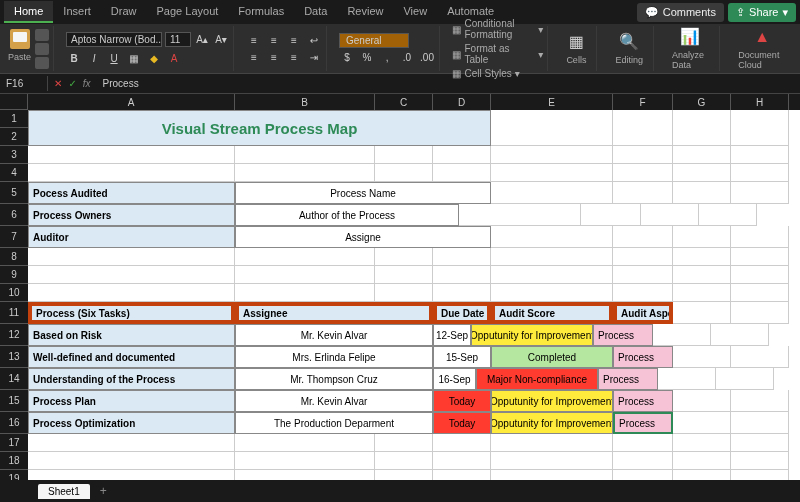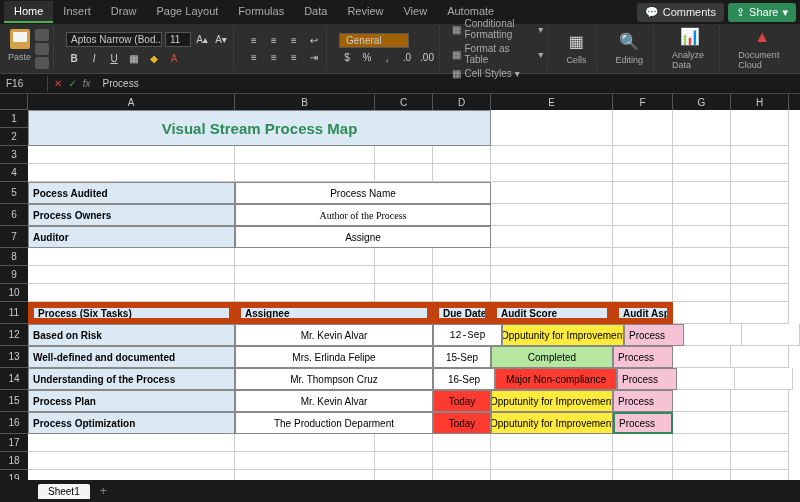--- a/index.html
+++ b/index.html
@@ -43,21 +43,21 @@
 .rowhdr{position:absolute;top:16px;left:0;width:28px;background:#1a1a1a;color:#ccc;font-size:10px}
 .rh{border-bottom:1px solid #555;display:flex;align-items:center;justify-content:center;height:18px}
 .rh.tall{height:22px}
 .cells{position:absolute;top:16px;left:28px;right:0;color:#000;font-size:10px}
 .crow{display:flex;height:18px}
 .crow.tall{height:22px}
 .cell{border-right:1px solid #ccc;border-bottom:1px solid #ccc;padding:2px 4px;overflow:hidden;white-space:nowrap;display:flex;align-items:center}
 .title-cell{background:#dbe9f4;color:#2e8b57;font-weight:bold;font-size:15px;justify-content:center;border:1px solid #888}
 .hdr-cell{background:#dbe9f4;font-weight:bold;border:1px solid #888}
 .info-val{justify-content:center;border:1px solid #888}
-.thead{background:#dbe9f4;font-weight:bold;border:6px solid #c2410c}
+.thead{background:#dbe9f4;font-weight:bold;border:4px solid #c2410c}
 .yellow{background:#ffeb3b}
 .green{background:#b6e7a0}
 .red{background:#ff3b30;color:#000}
 .pink{background:#f5c2d6}
 .firstcol{border:1px solid #888}
 .bcell{border:1px solid #888;justify-content:center}
 .sel{border:2px solid #2e8b57!important}
 .footer{position:absolute;bottom:0;left:0;right:0;height:22px;background:#1a1a1a;display:flex;align-items:center;padding:0 8px}
 .sheet-tabs{display:flex;align-items:center;gap:2px;margin-left:30px}
 .st{background:#f5f5f5;color:#000;padding:2px 10px;font-size:10px;border-radius:2px 2px 0 0}
@@ -255,21 +255,21 @@
       <div class="crow tall">
         <div class="cell hdr-cell" style="width: 207px;">Pocess Audited</div>
         <div class="cell info-val" style="width: 256px;">Process Name</div>
         <div class="cell" style="width: 122px;"></div>
         <div class="cell" style="width: 60px;"></div>
         <div class="cell" style="width: 58px;"></div>
         <div class="cell" style="width: 58px;"></div>
       </div>
       <div class="crow tall">
         <div class="cell hdr-cell" style="width: 207px;">Process Owners</div>
-        <div class="cell info-val" style="width: 256px; font-family: Liberation Serif, serif;">Author of the Process</div>
+        <div class="cell info-val" style="width: 224px;">Author of the Process</div>
         <div class="cell" style="width: 122px;"></div>
         <div class="cell" style="width: 60px;"></div>
         <div class="cell" style="width: 58px;"></div>
         <div class="cell" style="width: 58px;"></div>
       </div>
       <div class="crow tall">
         <div class="cell hdr-cell" style="width: 207px;">Auditor</div>
         <div class="cell info-val" style="width: 256px;">Assigne</div>
         <div class="cell" style="width: 122px;"></div>
         <div class="cell" style="width: 60px;"></div>
@@ -311,39 +311,39 @@
         <div class="cell thead" style="width: 198px;">Assignee</div>
         <div class="cell thead" style="width: 58px;">Due Date</div>
         <div class="cell thead" style="width: 122px;">Audit Score</div>
         <div class="cell thead" style="width: 60px;">Audit Aspect</div>
         <div class="cell" style="width: 58px;"></div>
         <div class="cell" style="width: 58px;"></div>
       </div>
       <div class="crow tall">
         <div class="cell firstcol hdr-cell" style="width: 207px;">Based on Risk</div>
         <div class="cell bcell" style="width: 198px;">Mr. Kevin Alvar</div>
-        <div class="cell bcell " style="width: 69px; font-family: Liberation Mono, monospace;">12-Sep</div>
+        <div class="cell bcell " style="width: 38px;">12-Sep</div>
         <div class="cell bcell yellow" style="width: 122px;">Opputunity for Improvement</div>
         <div class="cell bcell pink" style="width: 60px; justify-content: flex-start;">Process</div>
         <div class="cell" style="width: 58px;"></div>
         <div class="cell" style="width: 58px;"></div>
       </div>
       <div class="crow tall">
         <div class="cell firstcol hdr-cell" style="width: 207px;">Well-defined and documented</div>
         <div class="cell bcell" style="width: 198px;">Mrs. Erlinda Felipe</div>
         <div class="cell bcell " style="width: 58px;">15-Sep</div>
         <div class="cell bcell green" style="width: 122px;">Completed</div>
         <div class="cell bcell pink" style="width: 60px; justify-content: flex-start;">Process</div>
         <div class="cell" style="width: 58px;"></div>
         <div class="cell" style="width: 58px;"></div>
       </div>
       <div class="crow tall">
         <div class="cell firstcol hdr-cell" style="width: 207px;">Understanding of the Process</div>
         <div class="cell bcell" style="width: 198px;">Mr. Thompson Cruz</div>
-        <div class="cell bcell " style="width: 62px;">16-Sep</div>
+        <div class="cell bcell " style="width: 43px;">16-Sep</div>
         <div class="cell bcell red" style="width: 122px;">Major Non-compliance</div>
         <div class="cell bcell pink" style="width: 60px; justify-content: flex-start;">Process</div>
         <div class="cell" style="width: 58px;"></div>
         <div class="cell" style="width: 58px;"></div>
       </div>
       <div class="crow tall">
         <div class="cell firstcol hdr-cell" style="width: 207px;">Process Plan</div>
         <div class="cell bcell" style="width: 198px;">Mr. Kevin Alvar</div>
         <div class="cell bcell red" style="width: 58px;">Today</div>
         <div class="cell bcell yellow" style="width: 122px;">Opputunity for Improvement</div>

